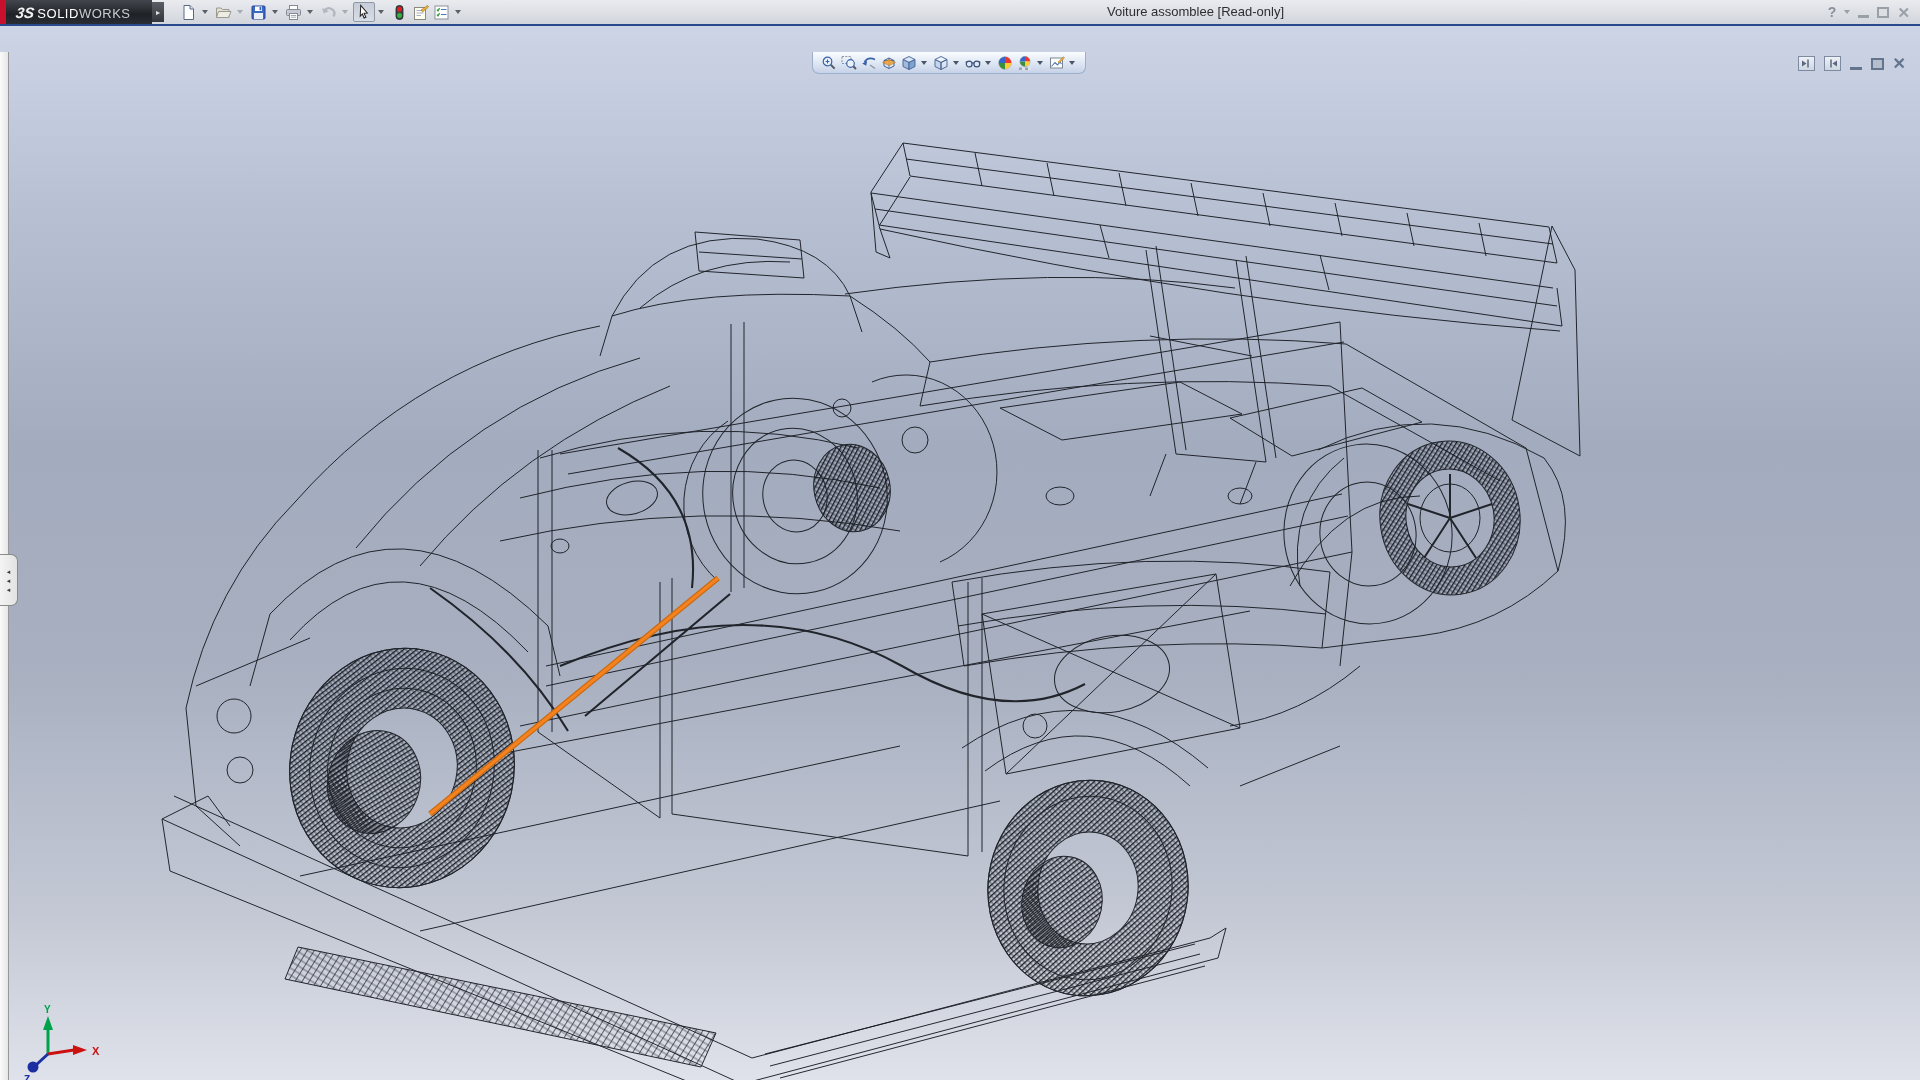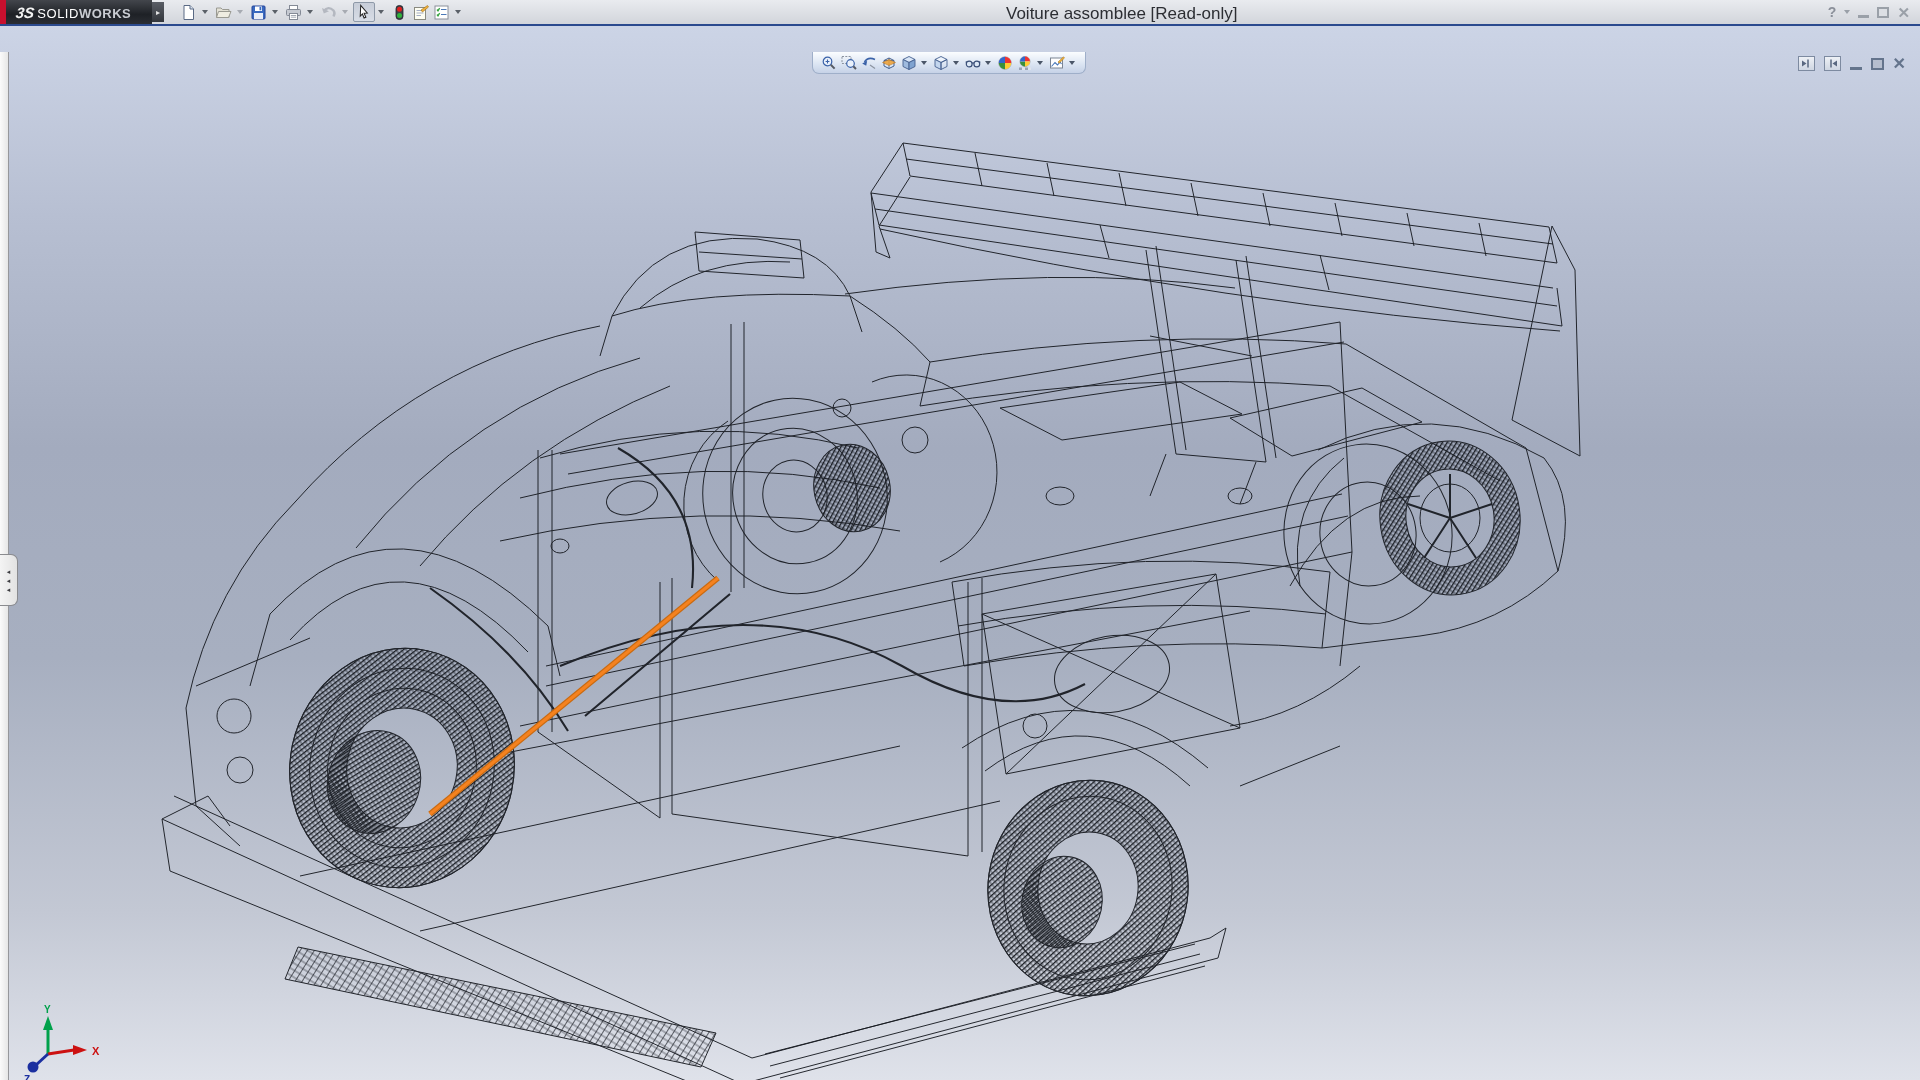--- a/index.html
+++ b/index.html
@@ -11,35 +11,35 @@
   .titlebar { position:absolute; left:0; top:0; width:1920px; height:24px;
     background:linear-gradient(#e9ebef,#d2d5db); z-index:30; }
   .titlebar-blueline { position:absolute; left:0; top:24px; width:1920px; height:2px;
     background:#2b4a8e; z-index:30; }
   .logo-block { position:absolute; left:0; top:0; height:24px; width:152px;
     background:linear-gradient(#43464c,#1e2126 60%,#2a2d33); display:flex; align-items:center; }
   .logo-red { position:absolute; left:0; top:0; width:6px; height:24px; background:#c8102e; }
   .logo-text { margin-left:16px; color:#fff; font-size:13px; display:flex; align-items:baseline; gap:3px; }
   .logo-prefix { font-style:italic; font-weight:bold; font-size:15px; transform:skewX(-8deg); color:#f2f2f2; }
   .logo-solid { font-weight:normal; letter-spacing:.5px; }
-  .logo-works { font-weight:bold; color:#c9ccd2; letter-spacing:.5px;margin-top:17px; }
+  .logo-works { font-weight:normal; color:#c9ccd2; letter-spacing:.5px;margin-top:17px; }
   .logo-expand { position:absolute; left:152px; top:2px; width:12px; height:20px;
     background:linear-gradient(#5a5e66,#33363c); color:#e6e6e6; font-size:8px;
     display:flex; align-items:center; justify-content:center; cursor:pointer; }
 
   .main-toolbar { position:absolute; left:178px; top:1px; height:22px; display:flex; align-items:center; }
   .tb-btn { display:flex; align-items:center; height:20px; padding:0 2px; }
   .tb-btn svg { width:17px; height:17px; }
   .dd { width:0; height:0; border-left:3.5px solid transparent; border-right:3.5px solid transparent;
     border-top:4px solid #5a6068; margin:0 5px 0 3px; }
   .dd.dis { border-top-color:#a7abb2; }
   .tb-pressed { border:1px solid #8e99a8; background:linear-gradient(#c7cdd8,#d8dde6);
     border-radius:2px; height:20px; display:flex; align-items:center; padding:0 2px; }
 
-  .title-text { position:absolute; left:1006px; top:4px; font-size:17px; color:#2c2e33; white-space:nowrap; }
+  .title-text { position:absolute; left:1107px; top:4px; font-size:13px; color:#2c2e33; white-space:nowrap; }
 
   .win-controls { position:absolute; right:10px; top:2px; height:20px; display:flex; align-items:center; gap:8px;
     color:#8a8f99; }
   .wc-help { font-size:14px; font-weight:bold; color:#8a8f99; }
   .wc-dd { width:0;height:0;border-left:3px solid transparent;border-right:3px solid transparent;
     border-top:4px solid #9aa0a8; }
   .wc-min { width:11px; height:3px; background:#9aa0a8; margin-top:8px; }
   .wc-restore { position:relative; width:12px; height:11px; }
   .wc-restore::before { content:""; position:absolute; right:0; top:0; width:8px; height:7px; border:2px solid #9aa0a8; }
   .wc-restore::after  { content:""; position:absolute; left:0; bottom:0; width:8px; height:7px; border:2px solid #9aa0a8; background:#dcdfe4; }

